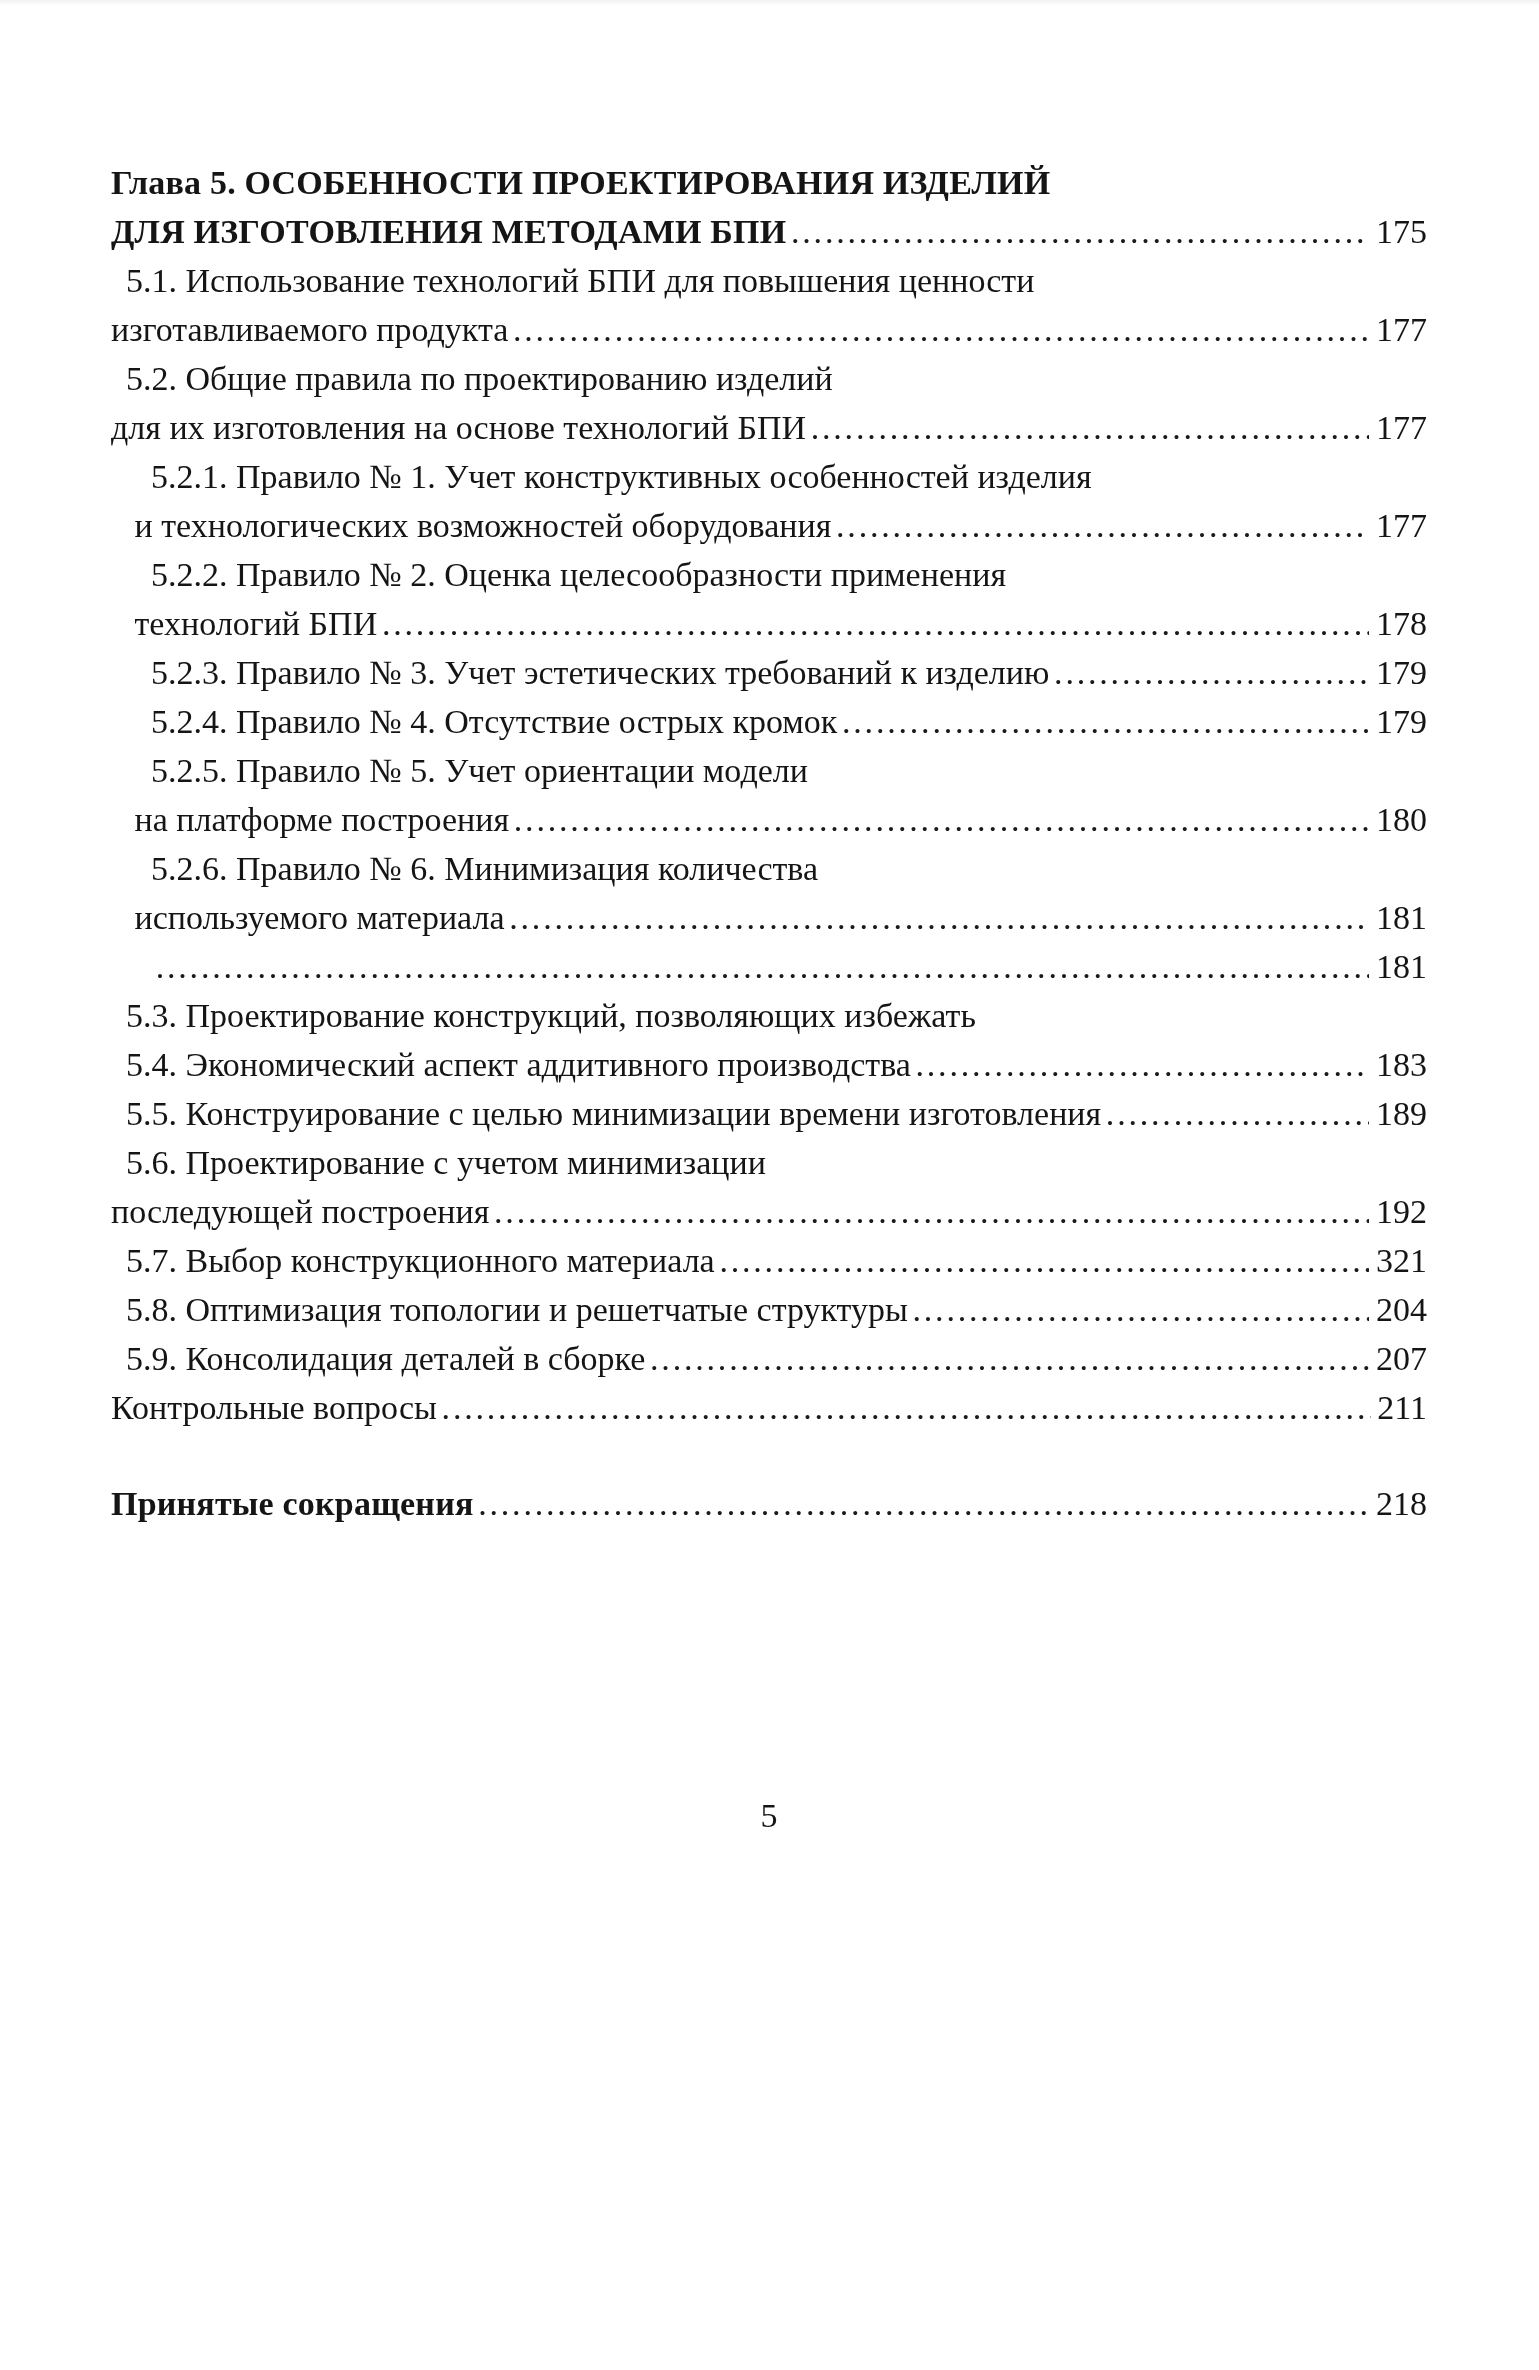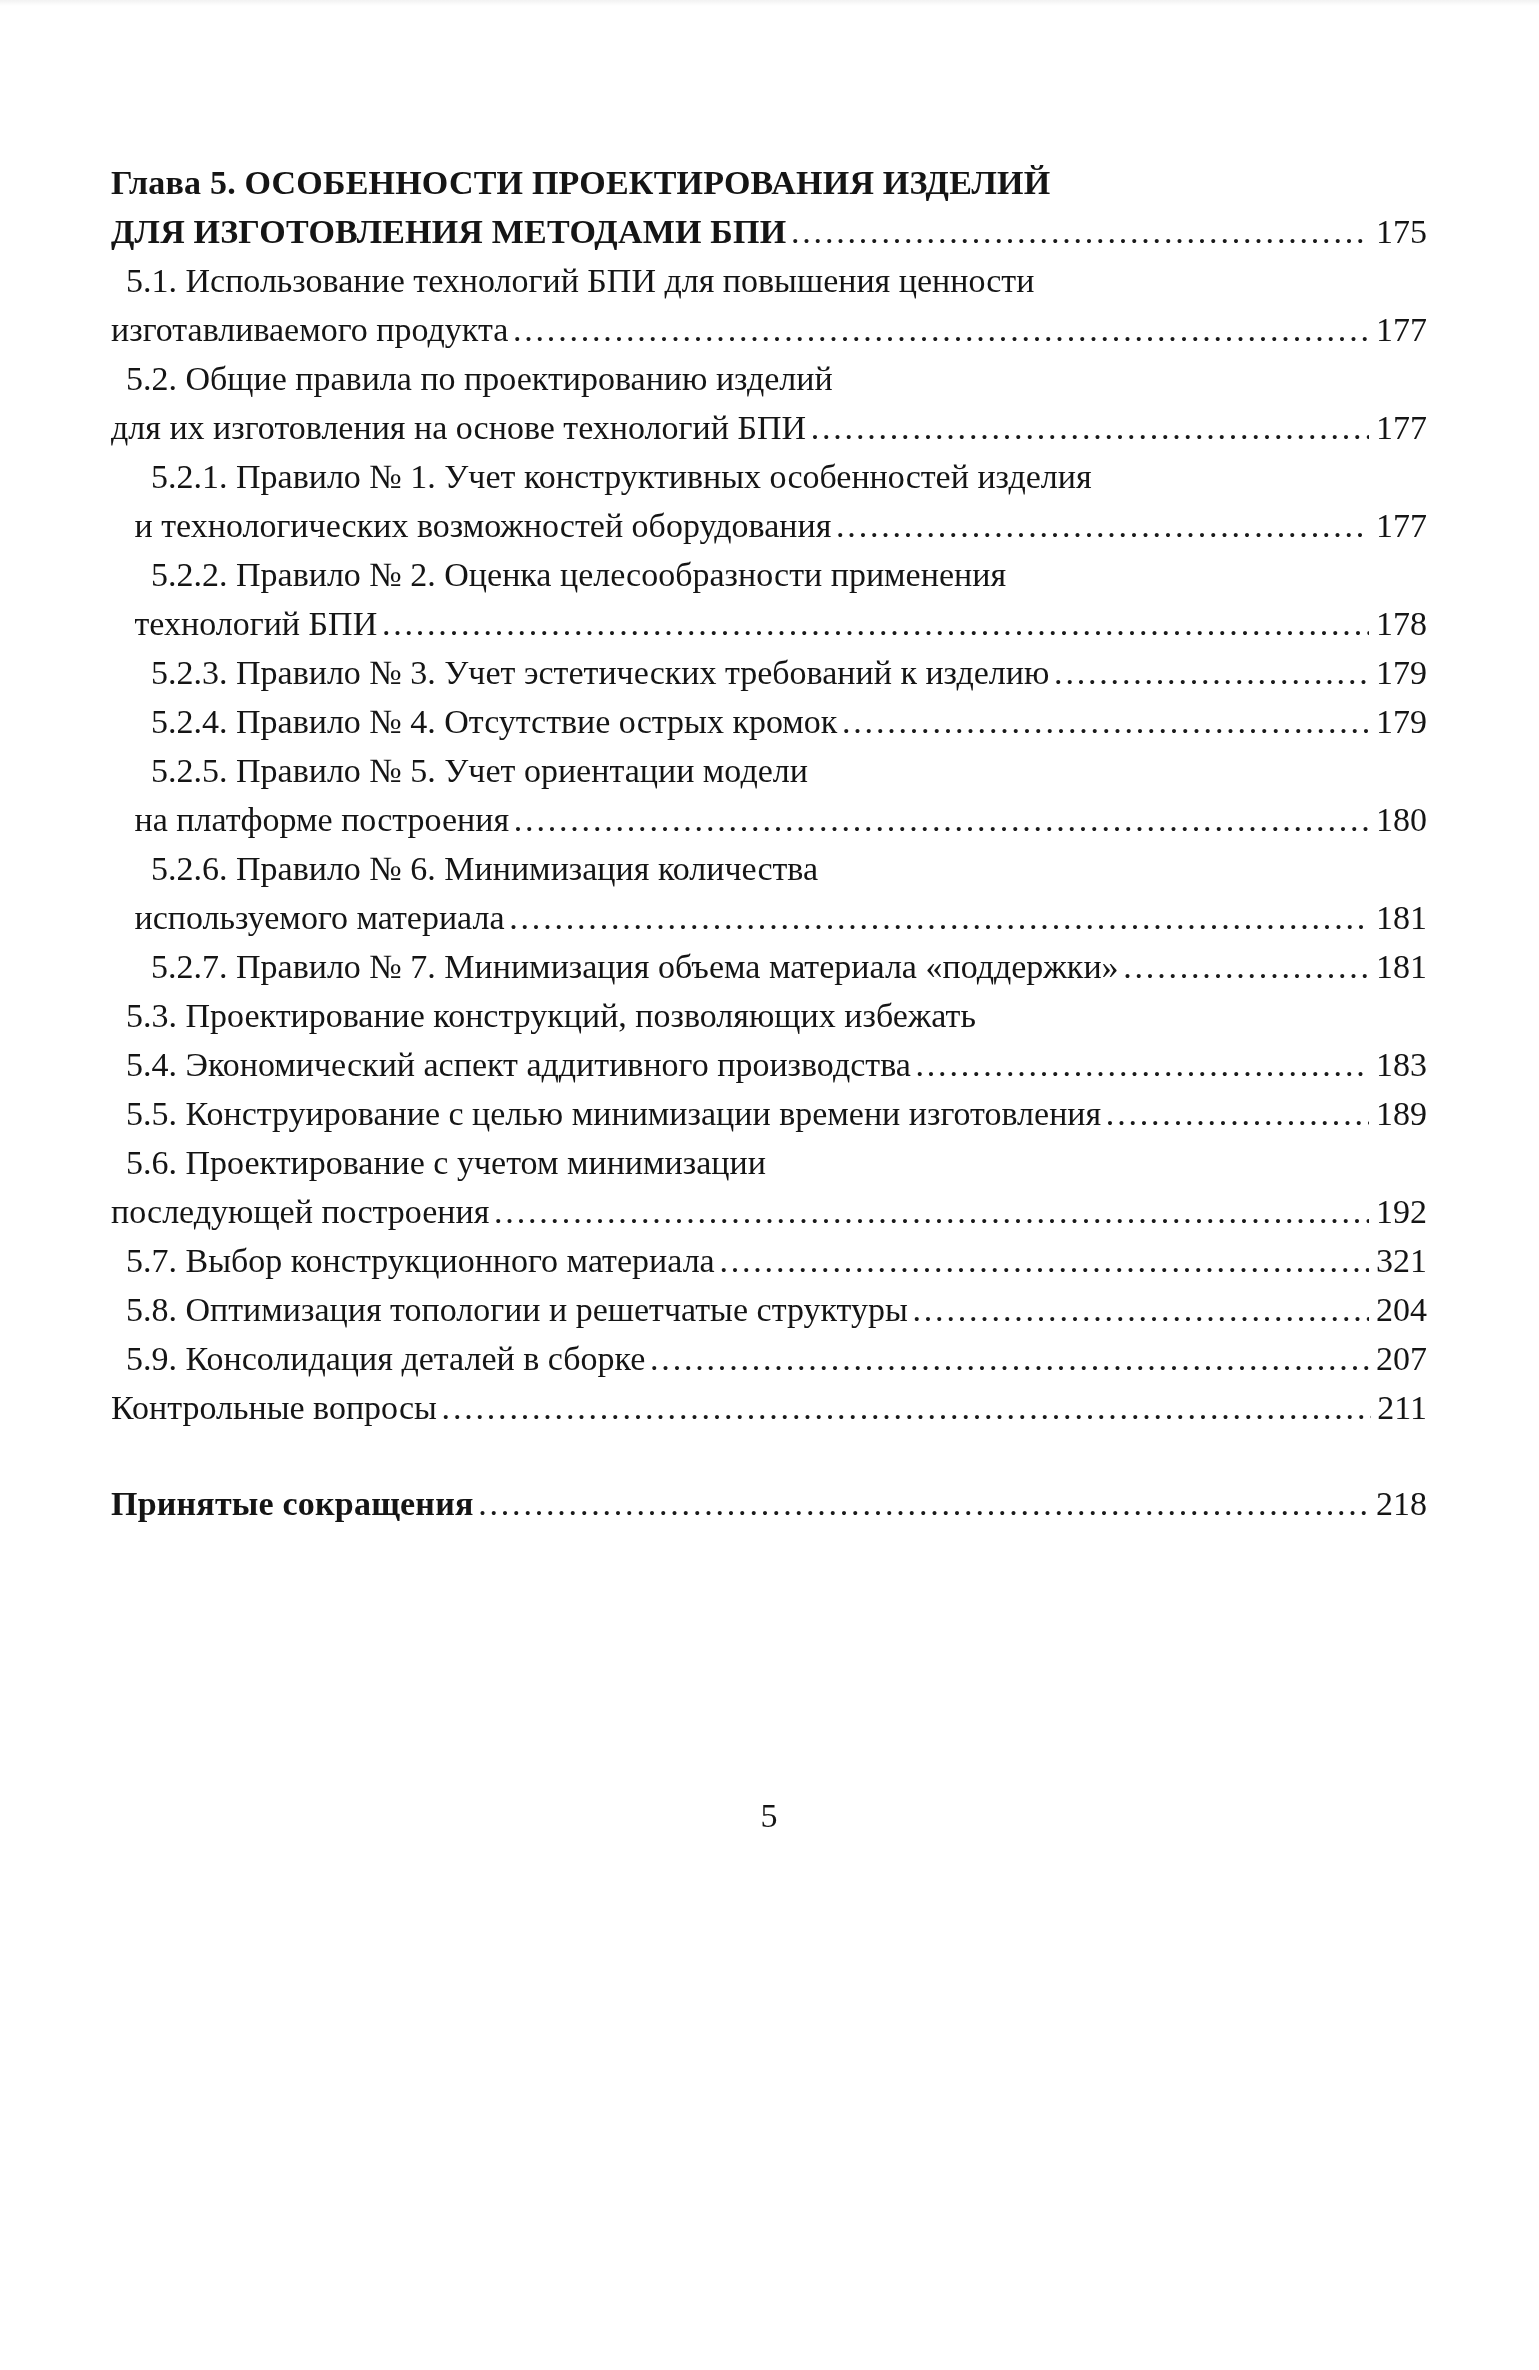--- a/index.html
+++ b/index.html
@@ -142,21 +142,20 @@
       <div class="entry level-2">
         <div class="line first"><span class="txt">5.2.6. Правило № 6. Минимизация количества</span></div>
         <div class="line cont last">
           <span class="txt">используемого материала</span>
           <span class="dots"></span>
           <span class="pg">181</span>
         </div>
       </div>
       <div class="entry level-2">
         <div class="line first last">
-          <span class="txt">5.2.7. Правило № 7. Минимизация объема материала «поддержки»</span>
           <span class="dots"></span>
           <span class="pg">181</span>
         </div>
       </div>
       <div class="entry level-1">
         <div class="line first"><span class="txt">5.3. Проектирование конструкций, позволяющих избежать</span></div>
       </div>
       <div class="entry level-1">
         <div class="line first last">
           <span class="txt">5.4. Экономический аспект аддитивного производства</span>

